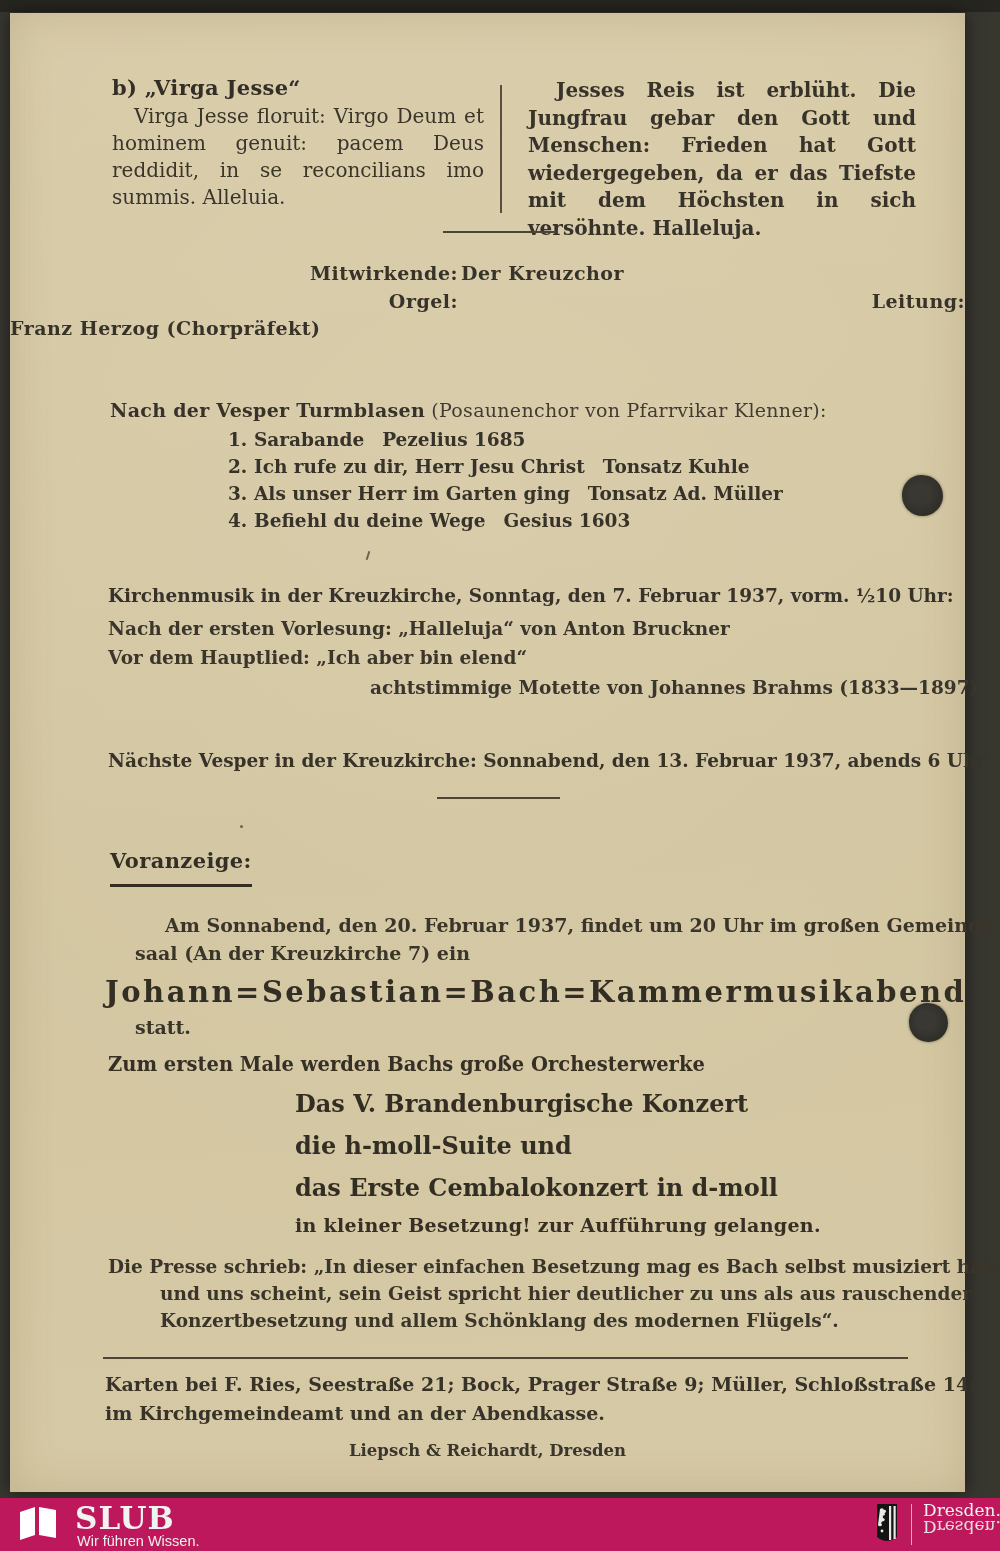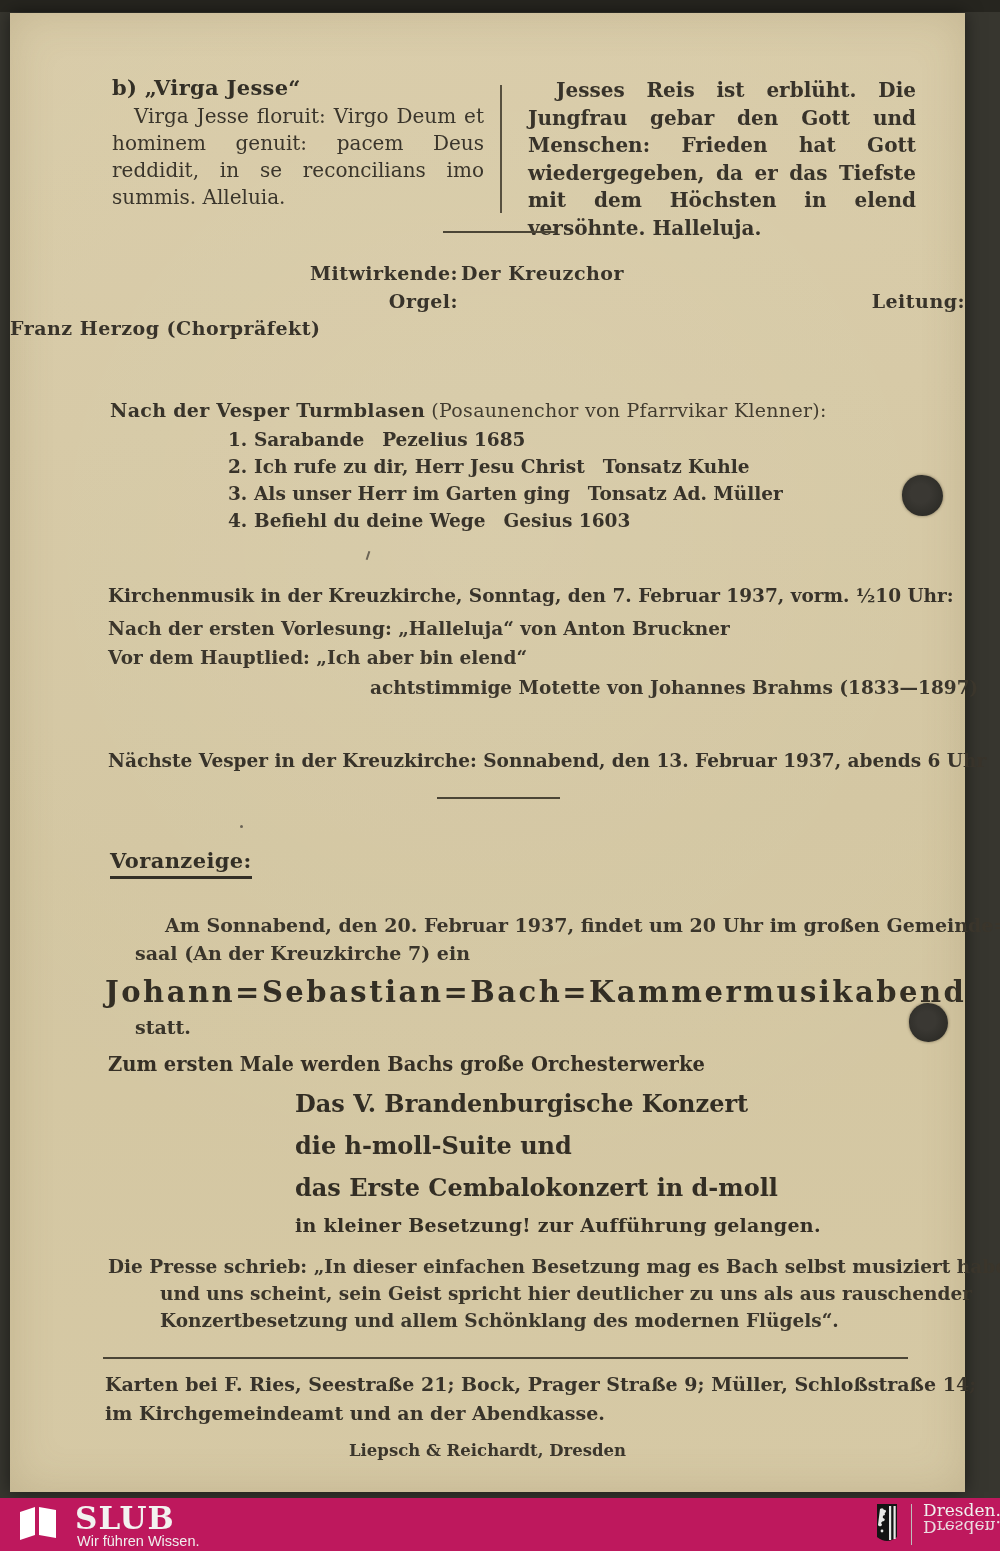--- a/index.html
+++ b/index.html
@@ -40,21 +40,21 @@
   .km-l1{left:98px;top:605px;font-size:18.5px;font-weight:bold;color:#3b362c;}
   .km-l2{left:98px;top:634px;font-size:18.5px;font-weight:bold;color:#3b362c;}
   .km-l3{left:360px;top:664px;font-size:18.5px;font-weight:bold;color:#3b362c;}
   .naechste{left:98px;top:737px;font-size:18.5px;}
 
   .rule2{left:427px;top:784px;width:123px;}
   .speck-dot{left:230px;top:812px;width:3px;height:3px;border-radius:50%;background:#6b6455;}
   .speck-slash{left:357px;top:538px;width:2px;height:9px;background:#6b6455;transform:rotate(18deg);}
 
   .voranzeige-h{left:100px;top:835px;font-size:21px;font-weight:bold;color:#332f26;
-                border-bottom:3px solid #332f26;padding-bottom:3px;letter-spacing:.4px;}
+                border-bottom:3px solid #332f26;padding-bottom:11px;letter-spacing:.4px;}
   .ann-l1{left:155px;top:901px;font-size:19px;font-weight:bold;color:#3a352b;}
   .ann-l2{left:125px;top:929px;font-size:19px;font-weight:bold;color:#3a352b;}
   .event-title{left:95px;top:962px;font-size:29px;font-weight:bold;color:#332e24;letter-spacing:2.5px;}
   .statt{left:125px;top:1003px;font-size:19px;font-weight:bold;}
   .intro{left:98px;top:1040px;font-size:19.5px;font-weight:bold;color:#352f25;}
   .work0{left:285px;top:1076px;font-size:24px;font-weight:bold;color:#332e24;}
   .work1{left:285px;top:1118px;font-size:24px;font-weight:bold;color:#332e24;}
   .work2{left:285px;top:1160px;font-size:24px;font-weight:bold;color:#332e24;}
   .outro{left:285px;top:1201px;font-size:19px;font-weight:bold;color:#352f25;letter-spacing:.3px;}
 
@@ -88,21 +88,21 @@
 <body>
 
 <div class="stage">
   <div class="top-shadow"></div>
 
   <div class="paper">
 
     <div class="abs virga-heading">b) „Virga Jesse“</div>
     <div class="abs virga-body">Virga Jesse floruit: Virgo Deum et hominem genuit: pacem Deus reddidit, in se reconcilians imo summis.  Alleluia.</div>
     <div class="abs col-divider"></div>
-    <div class="abs german-body fr">Jesses Reis ist erblüht. Die Jungfrau gebar den Gott und Menschen: Frieden hat Gott wiedergegeben, da er das Tiefste mit dem Höchsten in elend versöhnte. Halleluja.</div>
+    <div class="abs german-body fr">Jesses Reis ist erblüht. Die Jungfrau gebar den Gott und Menschen: Frieden hat Gott wiedergegeben, da er das Tiefste mit dem Höchsten in sich versöhnte. Halleluja.</div>
 
     <div class="abs rule rule1"></div>
 
     <div class="abs performers">
       <div class="lab">Mitwirkende:</div>
       <div class="val">Der Kreuzchor</div>
       <div class="lab">Orgel:</div>
       <div class="lab">Leitung:</div>
       <div class="val">Franz Herzog (Chorpräfekt)</div>
     </div>

